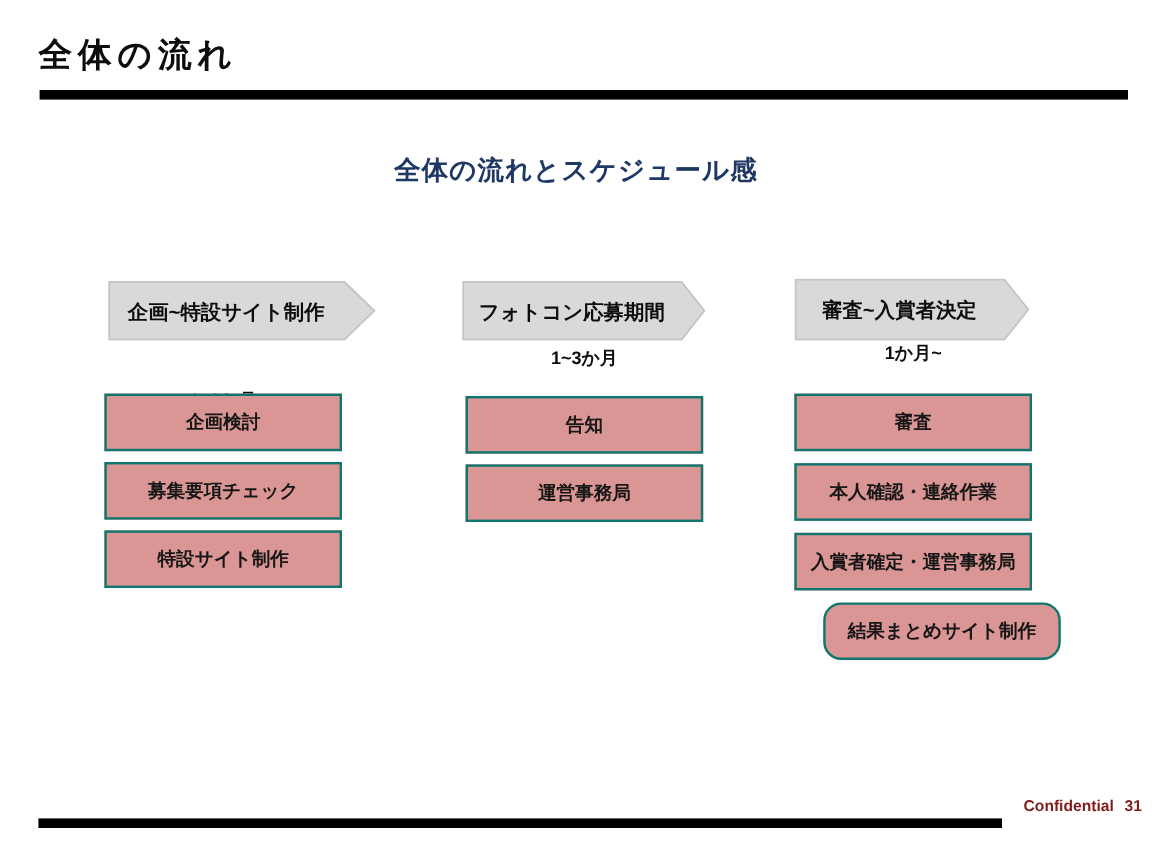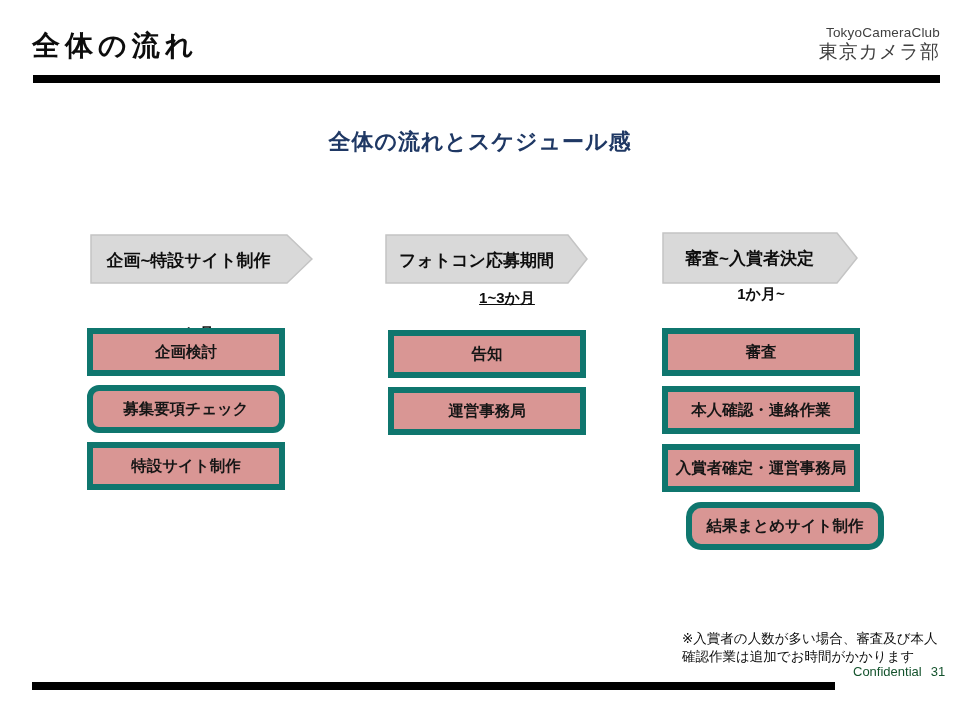--- a/index.html
+++ b/index.html
@@ -44,94 +44,88 @@
     position: absolute; left: 0; top: 0; bottom: 0;
     display: flex; align-items: center; justify-content: center;
     font-size: 17px; font-weight: bold; color: #0d0d0d; white-space: nowrap;
   }
   .duration {
     position: absolute; width: 198px; text-align: center;
     font-size: 15px; font-weight: bold; color: #0d0d0d;
   }
   .step {
     position: absolute; width: 198px; height: 48px;
-    background: #d99694; border: 6px solid #0f766e;
+    background: #d99694; border: 2px solid #0f766e;
     display: flex; align-items: center; justify-content: center;
     font-size: 15.5px; font-weight: bold; color: #161616; white-space: nowrap;
   }
 
   
   .note {
     position: absolute; left: 682px; top: 630px; width: 268px;
     font-size: 13.5px; line-height: 18px; color: #0d0d0d;
     white-space: pre-line;
   }
   .footer {
     position: absolute; left: 853px; top: 664px;
-    font-size: 13px; color: #14532d; display: flex; align-items: baseline;
+    font-size: 13px; color: #7f1d1d; display: flex; align-items: baseline; font-weight: bold;
   }
   .footer .page { margin-left: 9px; }
 </style>
 </head>
 <body>
 
 <div class="slide">
 
   <div class="title">全体の流れ</div>
 
-  <div class="logo">
-    <div class="logo-en">TokyoCameraClub</div>
-    <div class="logo-jp">東京カメラ部</div>
-  </div>
 
   <div class="rule rule-top"></div>
 
   <div class="subtitle">全体の流れとスケジュール感</div>
 
   <div>
     <div class="arrow" style="left:90px; top:222px; width:223px;">
       <svg width="223" height="50" viewBox="0 0 223 50">
         <polygon points="1,1 197,1 222,25 197,49 1,49" fill="#d9d9d9" stroke="#c4c4c4" stroke-width="1.5"></polygon>
       </svg>
       <div class="arrow-label" style="right:26px;">企画~特設サイト制作</div>
     </div>
     <div class="duration" style="left:87px; top:288px;margin-top:36px;">1~2か月</div>
     <div class="step" style="left:87px; top:328px;">企画検討</div>
-    <div class="step" style="left:87px; top:385px;border-radius:12px;">募集要項チェック</div>
+    <div class="step" style="left:87px; top:385px;">募集要項チェック</div>
     <div class="step" style="left:87px; top:442px;">特設サイト制作</div>
   </div>
 
   <div>
     <div class="arrow" style="left:385px; top:222px; width:203px;">
       <svg width="203" height="50" viewBox="0 0 203 50">
         <polygon points="1,1 183,1 202,25 183,49 1,49" fill="#d9d9d9" stroke="#c4c4c4" stroke-width="1.5"></polygon>
       </svg>
       <div class="arrow-label" style="right:20px;">フォトコン応募期間</div>
     </div>
-    <div class="duration" style="left:408px; top:289px;text-decoration:underline;">1~3か月</div>
+    <div class="duration" style="left:388px; top:289px;">1~3か月</div>
     <div class="step" style="left:388px; top:330px;">告知</div>
     <div class="step" style="left:388px; top:387px;">運営事務局</div>
   </div>
 
   <div>
     <div class="arrow" style="left:662px; top:220px; width:196px;">
       <svg width="196" height="52" viewBox="0 0 196 52">
         <polygon points="1,1 175,1 195,26 175,51 1,51" fill="#d9d9d9" stroke="#c4c4c4" stroke-width="1.5"></polygon>
       </svg>
       <div class="arrow-label" style="right:21px;">審査~入賞者決定</div>
     </div>
     <div class="duration" style="left:662px; top:285px;">1か月~</div>
     <div class="step" style="left:662px; top:328px;">審査</div>
     <div class="step" style="left:662px; top:386px;">本人確認・連絡作業</div>
     <div class="step" style="left:662px; top:444px;">入賞者確定・運営事務局</div>
     <div class="step" style="left:686px; top:502px;border-radius:15px;">結果まとめサイト制作</div>
   </div>
 
-  <div class="note">※入賞者の人数が多い場合、審査及び本人
-確認作業は追加でお時間がかかります</div>
 
   <div class="rule rule-bottom"></div>
 
   <div class="footer">
     <span>Confidential</span>
     <span class="page">31</span>
   </div>
 
 </div>
 

